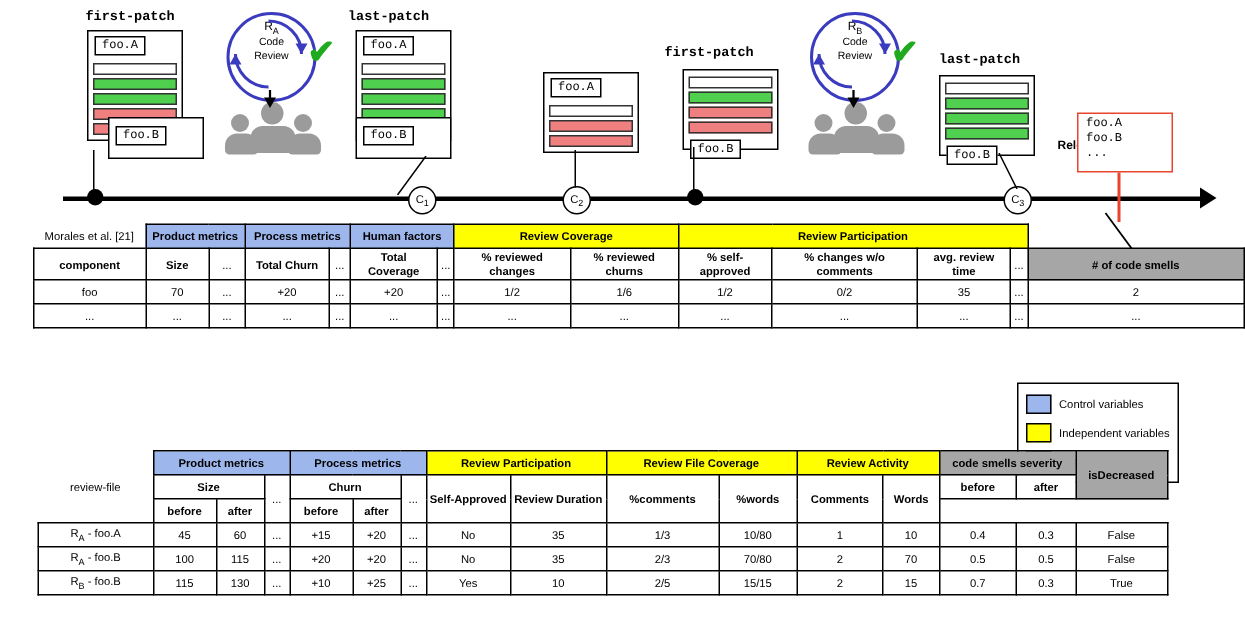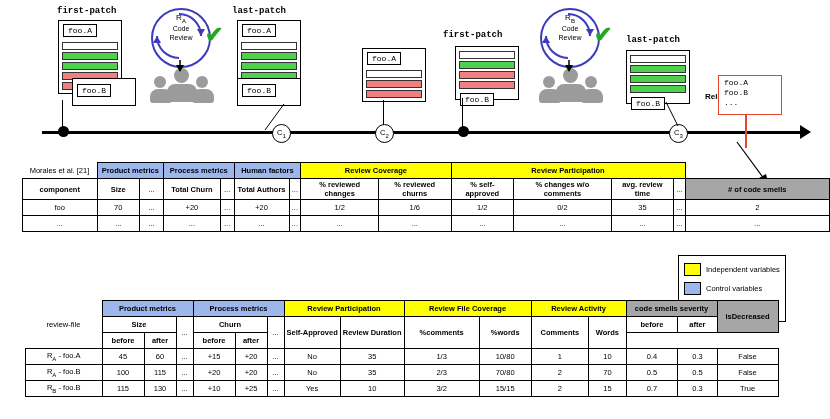--- a/index.html
+++ b/index.html
@@ -39,21 +39,21 @@
   
   table{border-collapse:collapse;}
   .t td,.t th{border:1px solid #000;font-size:7.5px;text-align:center;padding:1px 2px;font-family:"Liberation Sans",sans-serif;}
   .hdr-blue{background:#9db7ec;font-weight:bold;}
   .hdr-yellow{background:#ffff00;font-weight:bold;}
   .hdr-gray{background:#a6a6a6;font-weight:bold;margin-top:20px;}
   .hdr-plain{background:#fff;font-weight:bold;}
   .mono{font-family:"Liberation Mono",monospace;}
   .nb{border:none !important;}
 
-  .t1{position:absolute;left:22px;top:162px;}
+  .t1{position:absolute;left:22px;top:149px;}
   .t1 td{height:13px;}
   .cite{font-size:8.5px;text-align:left;}
 
   .legend{position:absolute;left:678px;top:255px;border:1px solid #000;background:#fff;padding:3px 5px;}
   .legend div{display:flex;align-items:center;margin:2px 0;}
   .legend .sw{width:15px;height:11px;border:1px solid #000;margin-right:5px;}
   .legend span{font-size:7.5px;}
 
   .t2{position:absolute;left:25px;top:300px;}
   .t2 td{height:13px;}
@@ -210,21 +210,21 @@
       <td class="hdr-yellow" colspan="2" style="width:118px;">Review Coverage</td>
       <td class="hdr-yellow" colspan="4" style="width:226px;">Review Participation</td>
       <td class="nb" style="width:140px;"></td>
     </tr>
     <tr>
       <td class="hdr-plain">component</td>
       <td class="hdr-plain">Size</td>
       <td>...</td>
       <td class="hdr-plain">Total Churn</td>
       <td>...</td>
-      <td class="hdr-plain">Total Authors</td>
+      <td class="hdr-plain">Total Coverage</td>
       <td>...</td>
       <td class="hdr-plain">% reviewed changes</td>
       <td class="hdr-plain">% reviewed churns</td>
       <td class="hdr-plain">% self-approved</td>
       <td class="hdr-plain">% changes w/o comments</td>
       <td class="hdr-plain">avg. review time</td>
       <td>...</td>
       <td class="hdr-gray"># of code smells</td>
     </tr>
     <tr>
@@ -257,26 +257,26 @@
       <td>...</td>
       <td>...</td>
       <td>...</td>
       <td>...</td>
     </tr>
   </tbody>
     </table>
 
   <div class="legend">
     <div>
+      <div class="sw" style="background:#9db7ec;"></div>
+      <span>Control variables</span>
+    </div>
+    <div>
       <div class="sw" style="background:#ffff00;"></div>
       <span>Independent variables</span>
-    </div>
-    <div>
-      <div class="sw" style="background:#9db7ec;"></div>
-      <span>Control variables</span>
     </div>
     <div>
       <div class="sw" style="background:#a6a6a6;"></div>
       <span>Dependent variable</span>
     </div>
   </div>
 
   <table class="t t2">
     <tbody>
         <tr>
@@ -352,21 +352,21 @@
     <tr>
       <td class="mono"><span>R</span><sub style="font-size:6px;">B</sub><span> - </span><span>foo.B</span></td>
       <td>115</td>
       <td>130</td>
       <td>...</td>
       <td>+10</td>
       <td>+25</td>
       <td>...</td>
       <td>Yes</td>
       <td>10</td>
-      <td>3/2</td>
+      <td>2/5</td>
       <td>15/15</td>
       <td>2</td>
       <td>15</td>
       <td>0.7</td>
       <td>0.3</td>
       <td>True</td>
     </tr>
   </tbody>
     </table>
 

